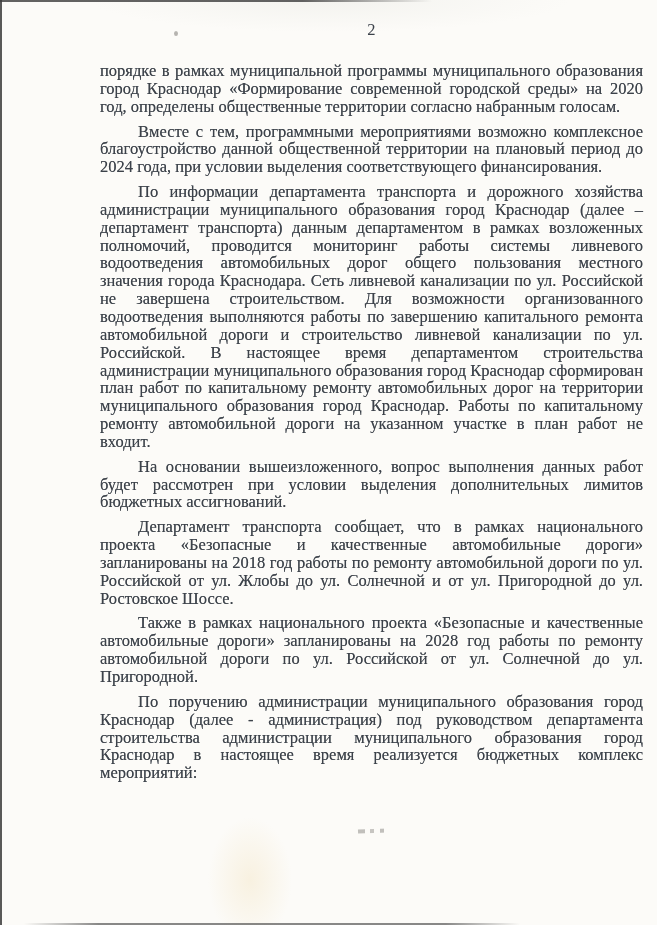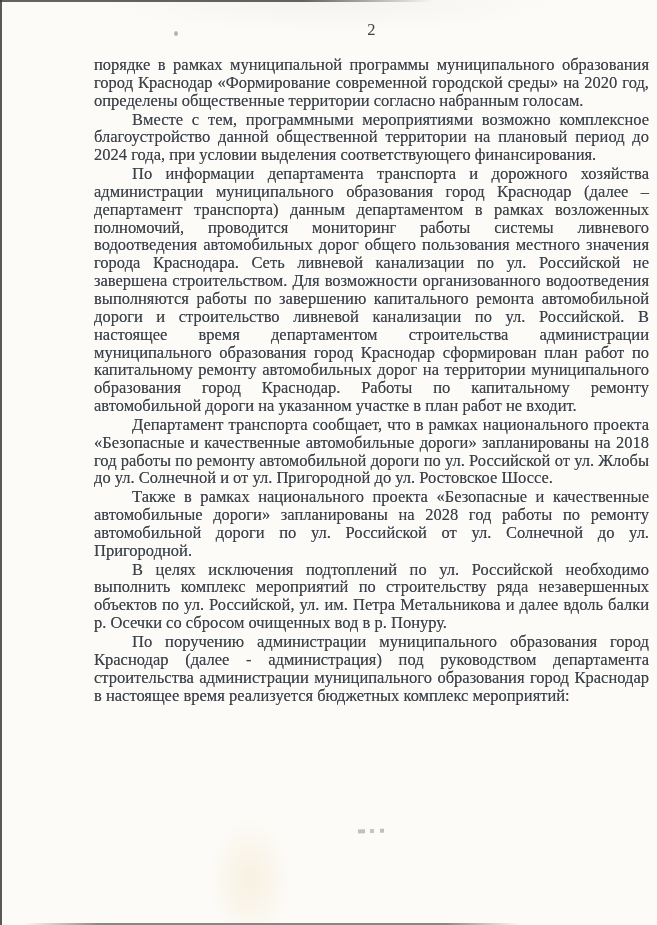--- a/index.html
+++ b/index.html
@@ -61,21 +61,21 @@
   }
   .text-block {
     position: absolute;
     top: 55px; left: 93px; width: 557px;
     font-size: 16.5px;
     line-height: 17.85px;
     text-align: justify;
     text-shadow: 0 0 0.55px rgba(60,66,74,0.65);
   }
   .para {
-    margin: 1px;
+    margin: 7px;
     text-indent: 38px;
   }
   .para.continuation {
     text-indent: 0;
   }
 </style>
 </head>
 <body>
 
 <div class="page">
@@ -85,19 +85,19 @@
   <div class="edge-bottom"></div>
   <div class="speck"></div>
   <div class="pencil-mark"></div>
 
   <div class="page-number">2</div>
 
   <div class="text-block">
     <p class="para continuation">порядке в рамках муниципальной программы муниципального образования город Краснодар «Формирование современной городской среды» на 2020 год, определены общественные территории согласно набранным голосам.</p>
     <p class="para">Вместе с тем, программными мероприятиями возможно комплексное благоустройство данной общественной территории на плановый период до 2024 года, при условии выделения соответствующего финансирования.</p>
     <p class="para">По информации департамента транспорта и дорожного хозяйства администрации муниципального образования город Краснодар (далее – департамент транспорта) данным департаментом в рамках возложенных полномочий, проводится мониторинг работы системы ливневого водоотведения автомобильных дорог общего пользования местного значения города Краснодара. Сеть ливневой канализации по ул. Российской не завершена строительством. Для возможности организованного водоотведения выполняются работы по завершению капитального ремонта автомобильной дороги и строительство ливневой канализации по ул. Российской. В настоящее время департаментом строительства администрации муниципального образования город Краснодар сформирован план работ по капитальному ремонту автомобильных дорог на территории муниципального образования город Краснодар. Работы по капитальному ремонту автомобильной дороги на указанном участке в план работ не входит.</p>
+    <p class="para">На основании вышеизложенного, вопрос выполнения данных работ будет рассмотрен при условии выделения дополнительных лимитов бюджетных ассигнований.</p>
     <p class="para">Департамент транспорта сообщает, что в рамках национального проекта «Безопасные и качественные автомобильные дороги» запланированы на 2018 год работы по ремонту автомобильной дороги по ул. Российской от ул. Жлобы до ул. Солнечной и от ул. Пригородной до ул. Ростовское Шоссе.</p>
     <p class="para">Также в рамках национального проекта «Безопасные и качественные автомобильные дороги» запланированы на 2028 год работы по ремонту автомобильной дороги по ул. Российской от ул. Солнечной до ул. Пригородной.</p>
-    <p class="para">В целях исключения подтоплений по ул. Российской необходимо выполнить комплекс мероприятий по строительству ряда незавершенных объектов по ул. Российской, ул. им. Петра Метальникова и далее вдоль балки р. Осечки со сбросом очищенных вод в р. Понуру.</p>
     <p class="para">По поручению администрации муниципального образования город Краснодар (далее - администрация) под руководством департамента строительства администрации муниципального образования город Краснодар в настоящее время реализуется бюджетных комплекс мероприятий:</p>
   </div>
 
 </div>
 
 </body></html>

